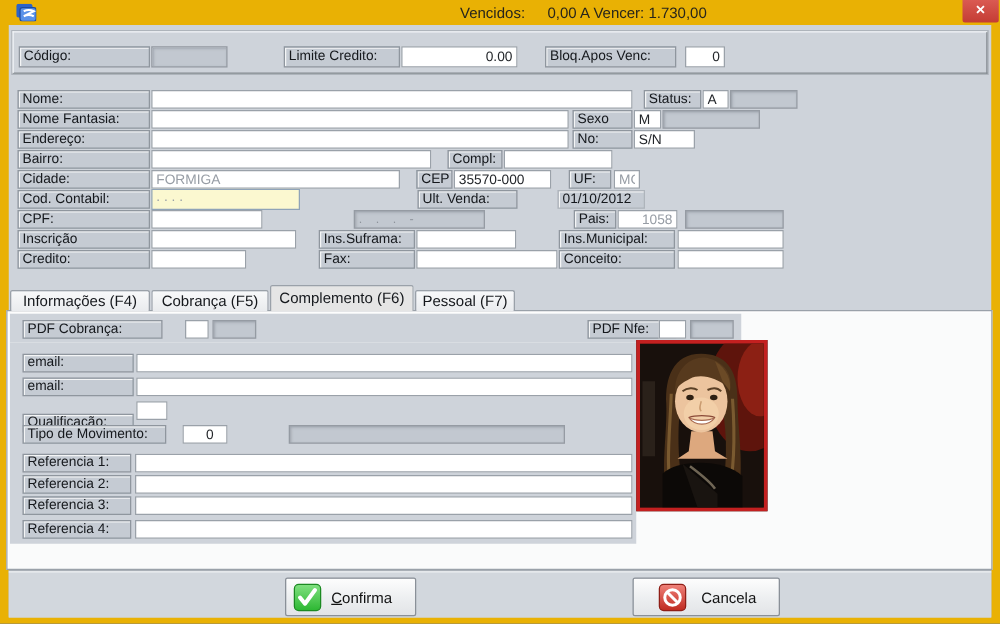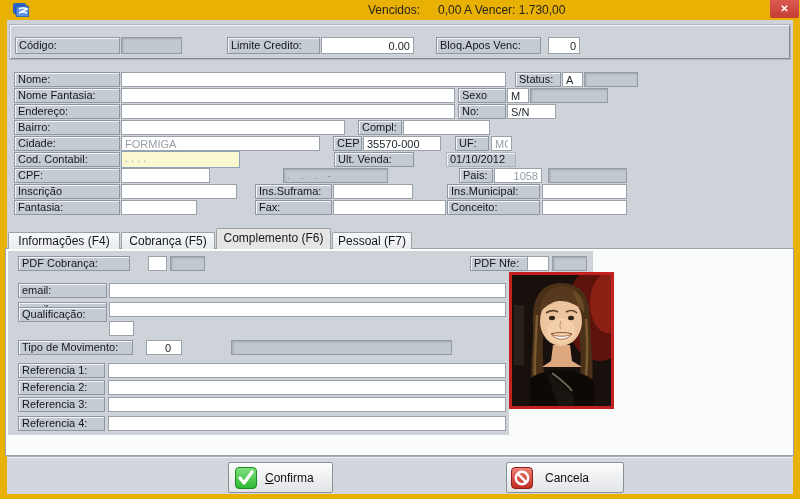--- a/index.html
+++ b/index.html
@@ -155,21 +155,21 @@
   <input class="inp dim ralign" style="left: 494px; top: 168px; width: 48px;" value="1058">
   <div class="ro" style="left:548px;top:168px;width:79px;"></div>
 
   <div class="lbl" style="left:14px;top:184px;width:106px;">Inscrição</div>
   <input class="inp" style="left: 121px; top: 184px; width: 116px;">
   <div class="lbl" style="left:255px;top:184px;width:77px;">Ins.Suframa:</div>
   <input class="inp" style="left: 333px; top: 184px; width: 80px;">
   <div class="lbl" style="left:447px;top:184px;width:93px;">Ins.Municipal:</div>
   <input class="inp" style="left: 542px; top: 184px; width: 85px;">
 
-  <div class="lbl" style="left:14px;top:200px;width:106px;">Fantasia:</div>
+  <div class="lbl" style="left:14px;top:200px;width:106px;">Credito:</div>
   <input class="inp" style="left: 121px; top: 200px; width: 76px;">
   <div class="lbl" style="left:255px;top:200px;width:77px;">Fax:</div>
   <input class="inp" style="left: 333px; top: 200px; width: 113px;">
   <div class="lbl" style="left:447px;top:200px;width:93px;">Conceito:</div>
   <input class="inp" style="left: 542px; top: 200px; width: 85px;">
 
   <div id="tabpage"></div>
   <div class="grayzone" style="left:8px;top:251px;width:585px;height:23px;"></div>
   <div class="grayzone" style="left:8px;top:274px;width:501px;height:161px;"></div>
 
@@ -182,21 +182,21 @@
   <input class="inp" style="left: 148px; top: 256px; width: 19px;">
   <div class="ro" style="left:170px;top:256px;width:35px;"></div>
   <div class="lbl" style="left:470px;top:256px;width:71px;">PDF Nfe:</div>
   <input class="inp" style="left: 527px; top: 256px; width: 22px;">
   <div class="ro" style="left:552px;top:256px;width:35px;"></div>
 
   <div class="lbl" style="left:18px;top:283px;width:89px;">email:</div>
   <input class="inp" style="left: 109px; top: 283px; width: 397px;">
   <div class="lbl" style="left:18px;top:302px;width:89px;">email:</div>
   <input class="inp" style="left: 109px; top: 302px; width: 397px;">
-  <div class="lbl" style="left:18px;top:307px;width:89px;">Qualificação:</div>
+  <div class="lbl" style="left:18px;top:331px;width:89px;">Qualificação:</div>
   <input class="inp" style="left: 109px; top: 321px; width: 25px;">
   <div class="lbl" style="left:18px;top:340px;width:115px;">Tipo de Movimento:</div>
   <input class="inp ralign" style="left: 146px; top: 340px; width: 36px; padding-right: 10px;" value="0">
   <div class="ro" style="left:231px;top:340px;width:221px;"></div>
 
   <div class="lbl" style="left:18px;top:363px;width:87px;">Referencia 1:</div>
   <input class="inp" style="left: 108px; top: 363px; width: 398px;">
   <div class="lbl" style="left:18px;top:380px;width:87px;">Referencia 2:</div>
   <input class="inp" style="left: 108px; top: 380px; width: 398px;">
   <div class="lbl" style="left:18px;top:397px;width:87px;">Referencia 3:</div>
@@ -241,21 +241,21 @@
 
   <div id="btnbar"></div>
   <div class="btn" style="left:228px;top:462px;width:105px;height:31px;justify-content:flex-start;padding-left:6px;">
     <span class="iconbox" style="background:linear-gradient(#7fe07f,#2eb834);border:1px solid #1c8a22;">
       <svg width="20" height="20" viewBox="0 0 20 20" style="position:absolute;left:0;top:0;">
         <path d="M4 10 L8 15 L16 4" stroke="#ffffff" stroke-width="3.2" fill="none" stroke-linecap="round" stroke-linejoin="round"></path>
       </svg>
     </span>
     <span><u>C</u><span>onfirma</span></span>
   </div>
-  <div class="btn" style="left:506px;top:462px;width:118px;height:31px;justify-content:flex-start;padding-left:4px;gap:12px;">
+  <div class="btn" style="left:506px;top:462px;width:118px;height:31px;justify-content:flex-start;padding-left:20px;gap:12px;">
     <span class="iconbox" style="background:linear-gradient(#ef8078,#c02c22);border:1px solid #8f1e16;">
       <svg width="20" height="20" viewBox="0 0 20 20" style="position:absolute;left:0;top:0;">
         <circle cx="10" cy="10" r="6.2" stroke="#ffffff" stroke-width="2.4" fill="none"></circle>
         <line x1="5.8" y1="5.8" x2="14.2" y2="14.2" stroke="#ffffff" stroke-width="2.4"></line>
       </svg>
     </span>
     <span>Cancela</span>
   </div>
 
 </div>

